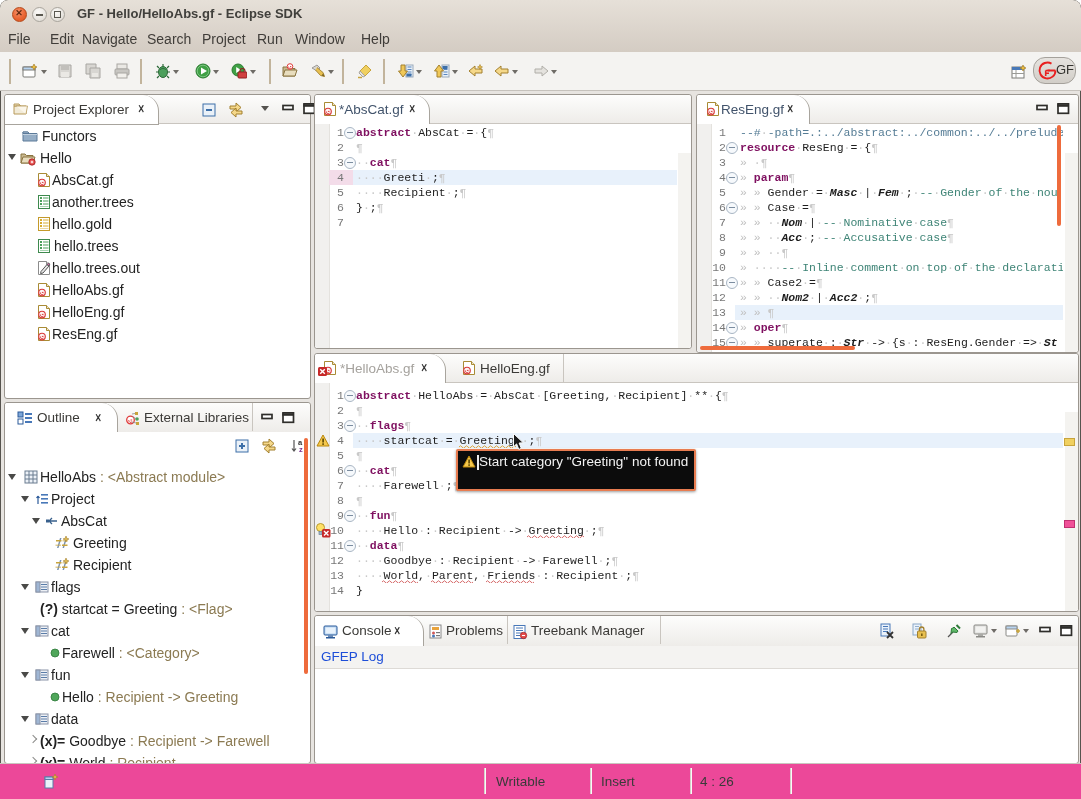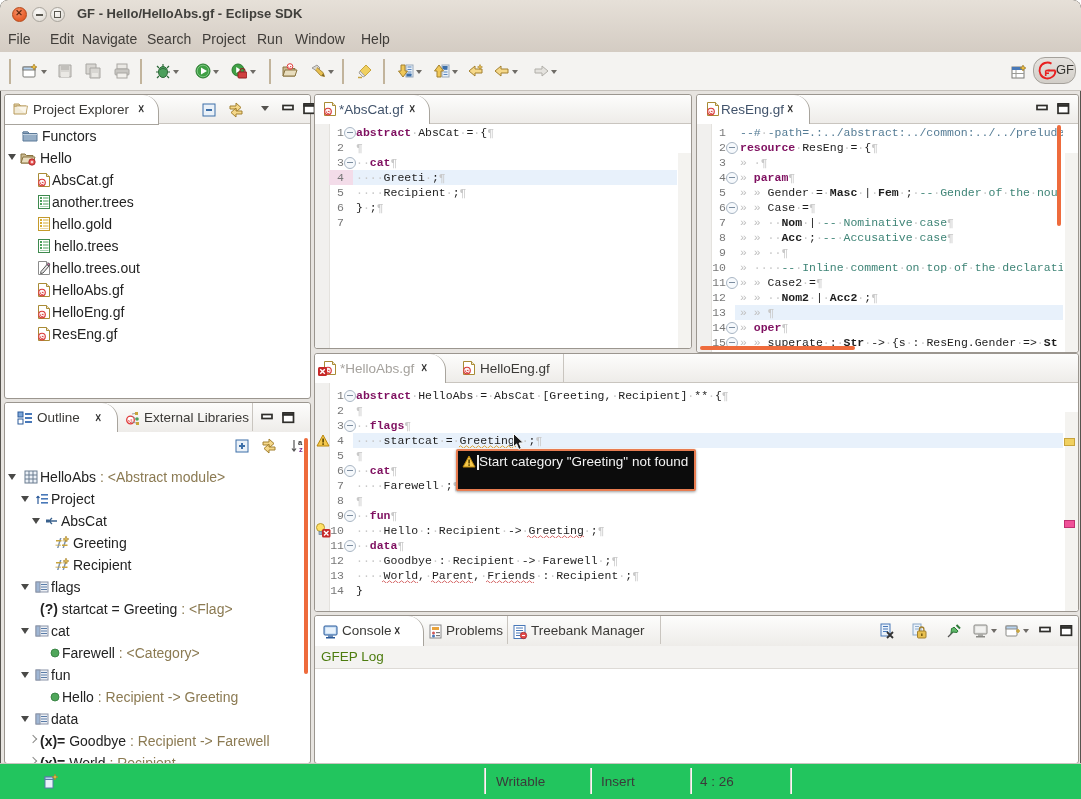--- a/index.html
+++ b/index.html
@@ -42,29 +42,29 @@
 .arrD{position:absolute;width:0;height:0;border-left:4.5px solid transparent;border-right:4.5px solid transparent;border-top:6px solid #4A4A48;}
 .arrR{position:absolute;width:5px;height:5px;border:1.2px solid #8a8a88;background:#fff;transform:rotate(45deg);border-left:none;border-bottom:none;}
 
 .edbody{position:absolute;left:0;top:29px;right:0;bottom:0;background:#FFFFFF;overflow:hidden;border-radius:0 0 3px 3px;}
 .ann{position:absolute;left:0;top:0;bottom:0;width:14px;background:#F1F0EE;border-right:1px solid #E4E2DE;}
 .lnum{position:absolute;font-family:"Liberation Mono",monospace;font-size:11.5px;line-height:15px;color:#787878;text-align:right;width:16px;}
 .cline{position:absolute;font-family:"Liberation Mono",monospace;font-size:11.5px;line-height:15px;color:#1E1E1E;white-space:pre;}
 .w{color:#C9C9C9;} .p{color:#C9C9C9;}
 .t{display:inline-block;width:13.8px;color:#C0C0C0;}
 .k{font-weight:bold;color:#7F1060;}
-.b{font-weight:bold;}
+.b{font-weight:bold;font-style:italic;}
 .c{color:#3E8476;} .c i{color:#C9C9C9;font-style:normal;}
 .pr{color:#557C95;}
 .fold{position:absolute;width:10px;height:10px;border:1px solid #A9B6C4;border-radius:50%;background:#F6F9FC;}
 .fold:after{content:"";position:absolute;left:2px;top:4px;width:6px;height:1px;background:#7C8DA0;}
 .hl{position:absolute;background:#E8F1FB;}
 .ovr{position:absolute;top:29px;bottom:0;right:0;width:13px;background:#F4F3F0;}
 
-#statusbar{position:absolute;left:0;top:763px;width:100%;height:36px;background:#22c55e;border-top:1px solid #C9C5BF;text-align:center;}
+#statusbar{position:absolute;left:0;top:763px;width:100%;height:36px;background:#ec4899;border-top:1px solid #C9C5BF;text-align:center;}
 .stxt{position:absolute;top:10px;font-size:13.5px;color:#3A3A3A;}
 .ssep{position:absolute;top:4px;width:1px;height:26px;background:#D4D0CA;box-shadow:1px 0 0 #FBFAF8;}
 </style></head>
 <body>
 <div id="win">
   <div id="titlebar">
     <div id="bclose" class="wbtn"></div>
       <div id="bmin" class="wbtn"></div>
       <div id="bmax" class="wbtn"></div>
     <div id="title">GF - Hello/HelloAbs.gf - Eclipse SDK</div>
@@ -688,21 +688,21 @@
         <path d="M11 8 L15 8 M13 6 L13 10" stroke="#C8A43C" stroke-width="1.6"></path>
       </svg>
       <div class="tarrow" style="left:708px;top:13px;"></div>
       <svg class="minmax" style="left:723px;top:9px;" width="40" height="12" viewBox="0 0 40 12">
         <rect x="2" y="2.5" width="10" height="4" fill="#FFF" stroke="#2F2E2B" stroke-width="1.7"></rect>
         <rect x="23" y="0.8" width="10.5" height="9.5" fill="#FFF" stroke="#2F2E2B" stroke-width="1.7"></rect>
         <rect x="22.3" y="1.2" width="11.5" height="2.6" fill="#2F2E2B"></rect>
       </svg>
     </div>
     <div style="position:absolute;left:0;top:30px;right:0;height:22px;background:#F4F3F1;border-bottom:1px solid #DDDAD6;">
-      <span style="position:absolute;left:6px;top:3px;font-size:13.5px;color:#4d7c0f;">GFEP Log</span>
+      <span style="position:absolute;left:6px;top:3px;font-size:13.5px;color:#1d4ed8;">GFEP Log</span>
     </div>
   </div>
   <div id="statusbar">
     <svg style="position:absolute;left:42px;top:8px;" width="18" height="18" viewBox="0 0 18 18">
       <rect x="3" y="5" width="8" height="11" fill="#EAF2FA" stroke="#5A7CA8"></rect>
       <rect x="3" y="5" width="8" height="2.5" fill="#B8D4F0" stroke="#5A7CA8"></rect>
       <path d="M13 2 L13.8 4.2 L16 5 L13.8 5.8 L13 8 L12.2 5.8 L10 5 L12.2 4.2 Z" fill="#F0C040" stroke="#A3802E" stroke-width="0.6"></path>
     </svg>
     <span class="stxt" style="left:496px;">Writable</span>
     <span class="stxt" style="left:601px;">Insert</span>

